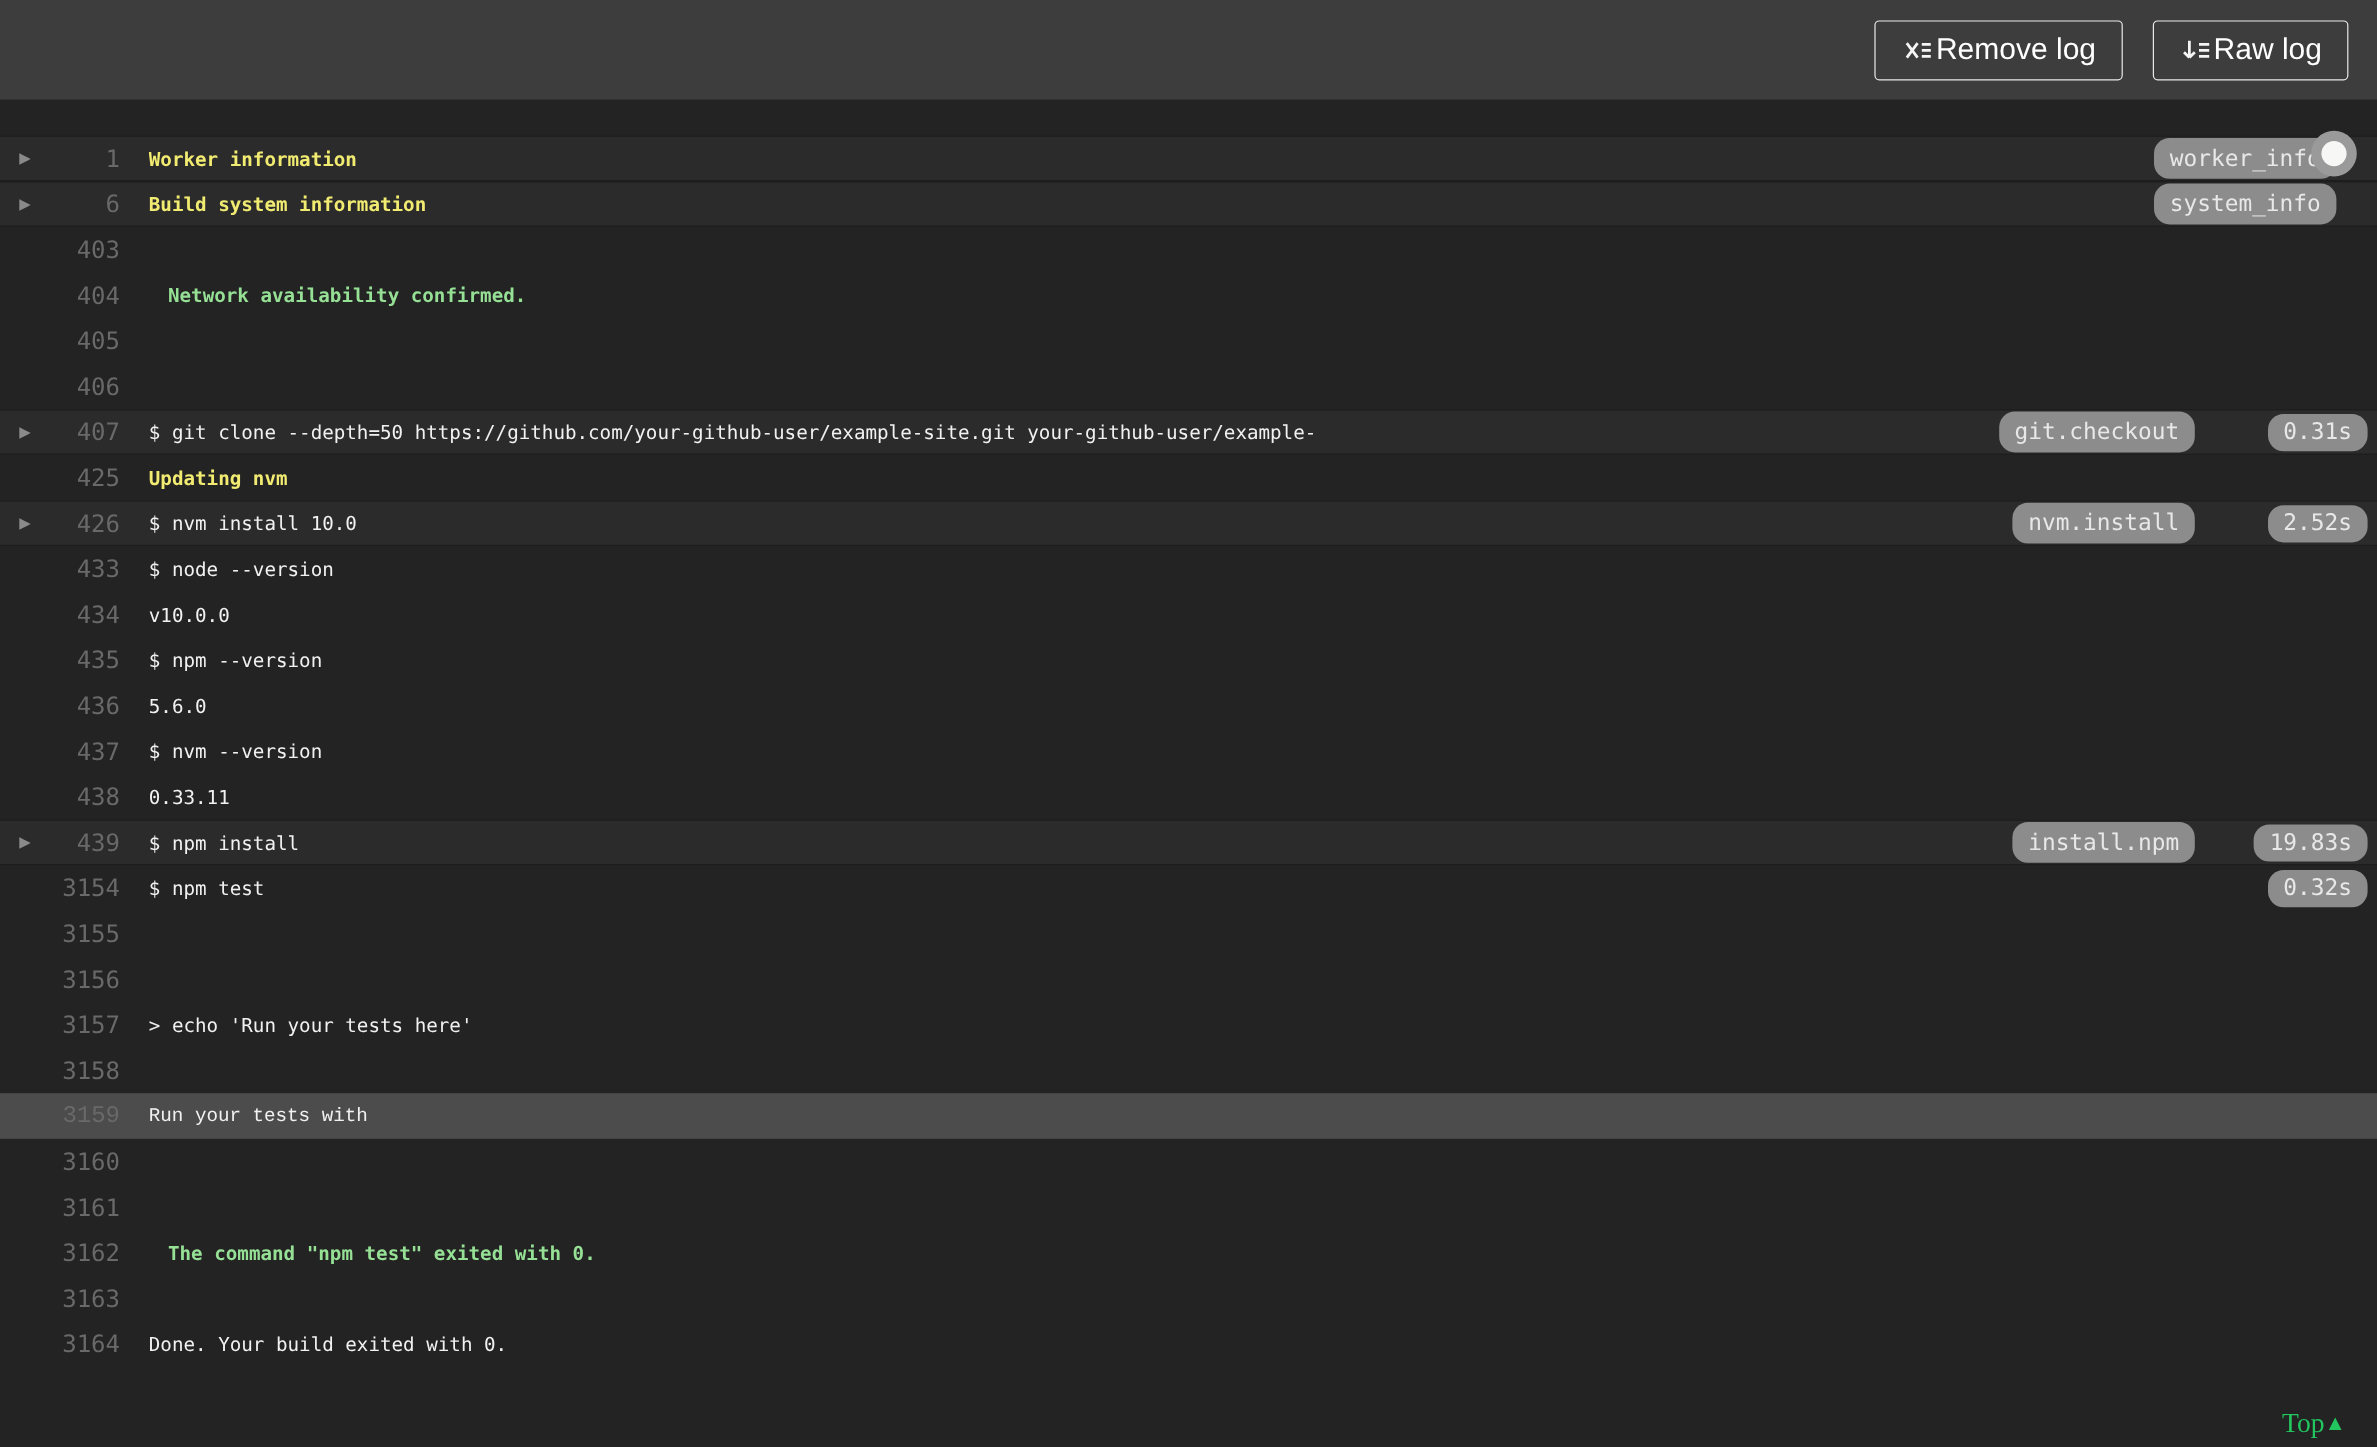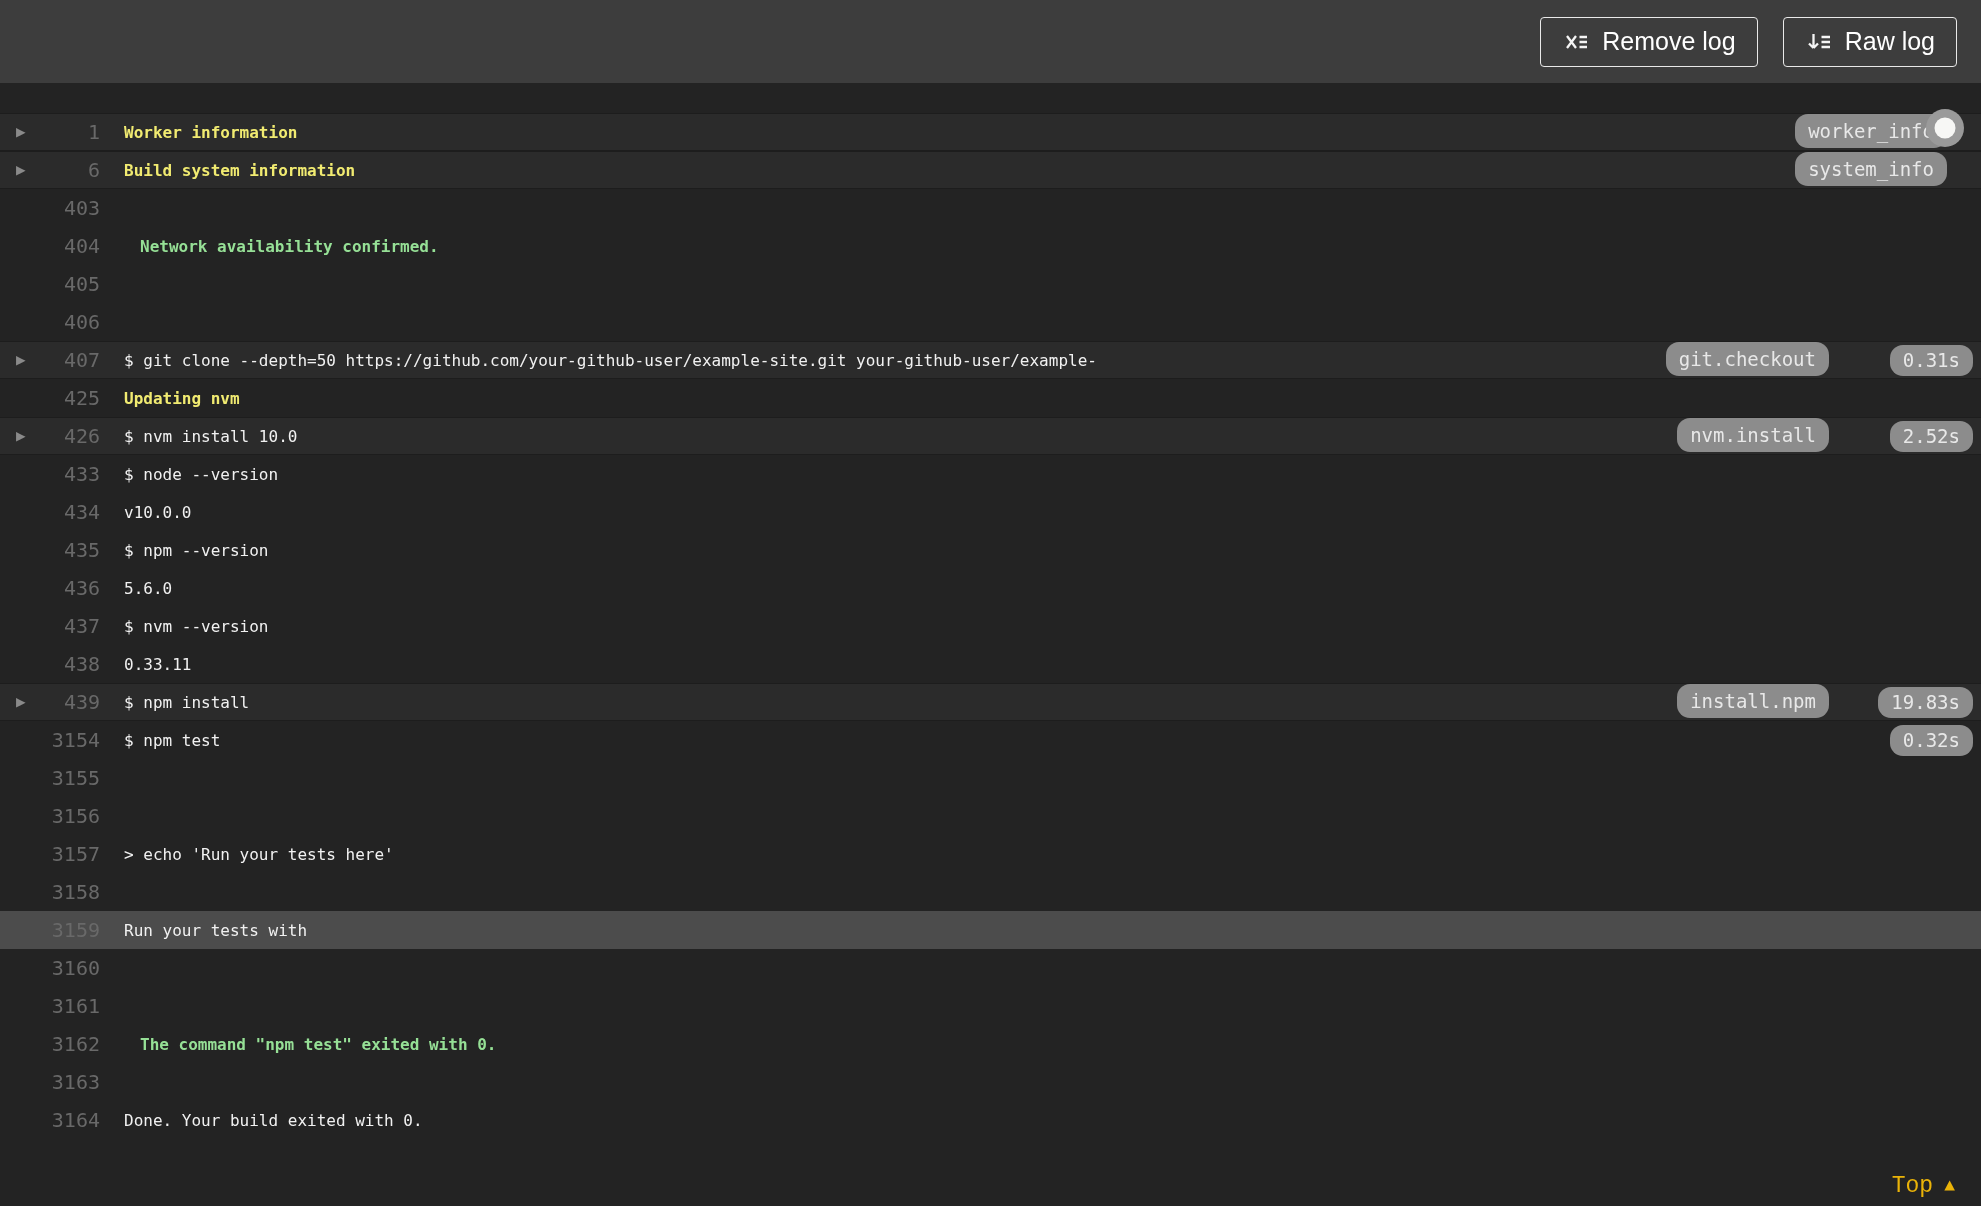--- a/index.html
+++ b/index.html
@@ -15,21 +15,21 @@
     height:83px;
     background:#3d3d3d;
     display:flex;
     justify-content:flex-end;
     align-items:center;
     gap:25px;
     padding-right:24px;
     box-sizing:border-box;
   }
   .tbtn{
-    display:flex;align-items:center;gap:13px;
+    display:flex;align-items:center;gap:2px;
     height:50px;padding:0 21px;
     background:transparent;
     border:1px solid #e9e9e9;
     border-radius:4px;
     color:#ffffff;
     font-family:"Liberation Sans", sans-serif;
     font-size:25px;
     cursor:pointer;
   }
   .tbtn svg{display:block;}
@@ -40,21 +40,21 @@
     height:38px;
     display:flex;
     align-items:center;
     box-sizing:border-box;
   }
   .row.header{
     background:#2b2b2b;
     border-top:1px solid #1d1d1d;
     border-bottom:1px solid #1d1d1d;
   }
-  .row.selected{background:#4c4c4c;}
+  .row.selected{background:#4c4c4c;font-family:Liberation Mono, monospace;}
   .fold{
     position:absolute;
     left:16px;top:50%;
     transform:translateY(-50%);
     color:#8a8a8a;
     font-size:16px;
     line-height:1;
     cursor:pointer;
   }
   .num{
@@ -104,23 +104,23 @@
     left:50%;top:50%;
     transform:translate(-50%,-50%);
     width:21px;height:21px;
     border-radius:50%;
     background:#f7f7f5;
   }
   
   .footer{
     position:absolute;
     right:26px;bottom:7px;
-    display:flex;align-items:center;gap:11px;
-    color:#eab308;
-    font-family:Liberation Mono, monospace;
+    display:flex;align-items:center;
+    color:#22c55e;
+    font-family:Liberation Serif, serif;
     font-size:23px;
     cursor:pointer;
   }
   .footer .tri{font-size:18px;line-height:1;}
 </style>
 </head>
 <body>
 
 <div class="toolbar">
   <button class="tbtn">

